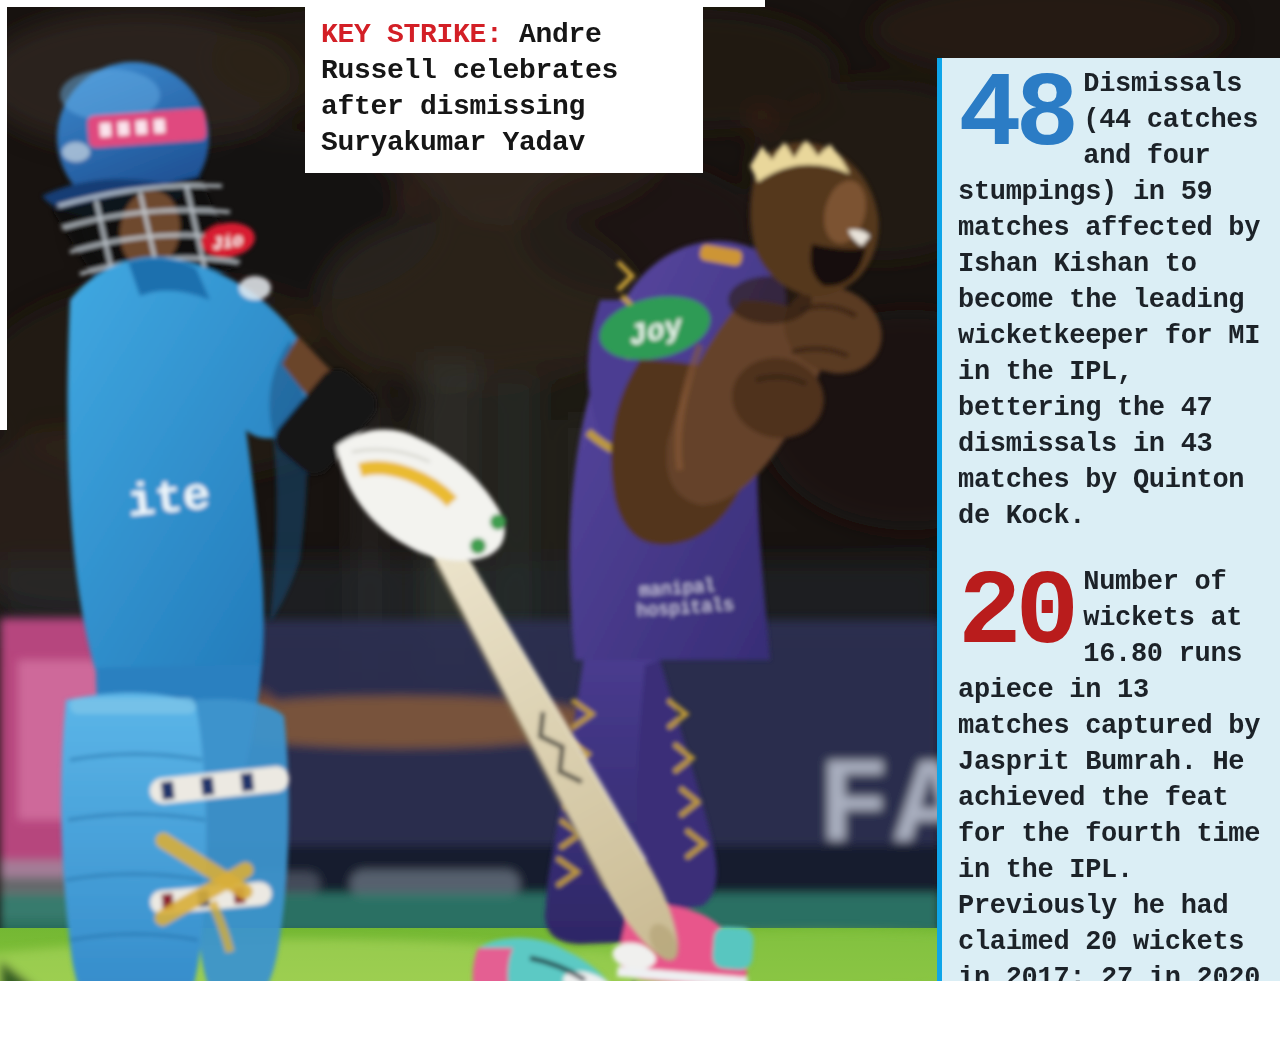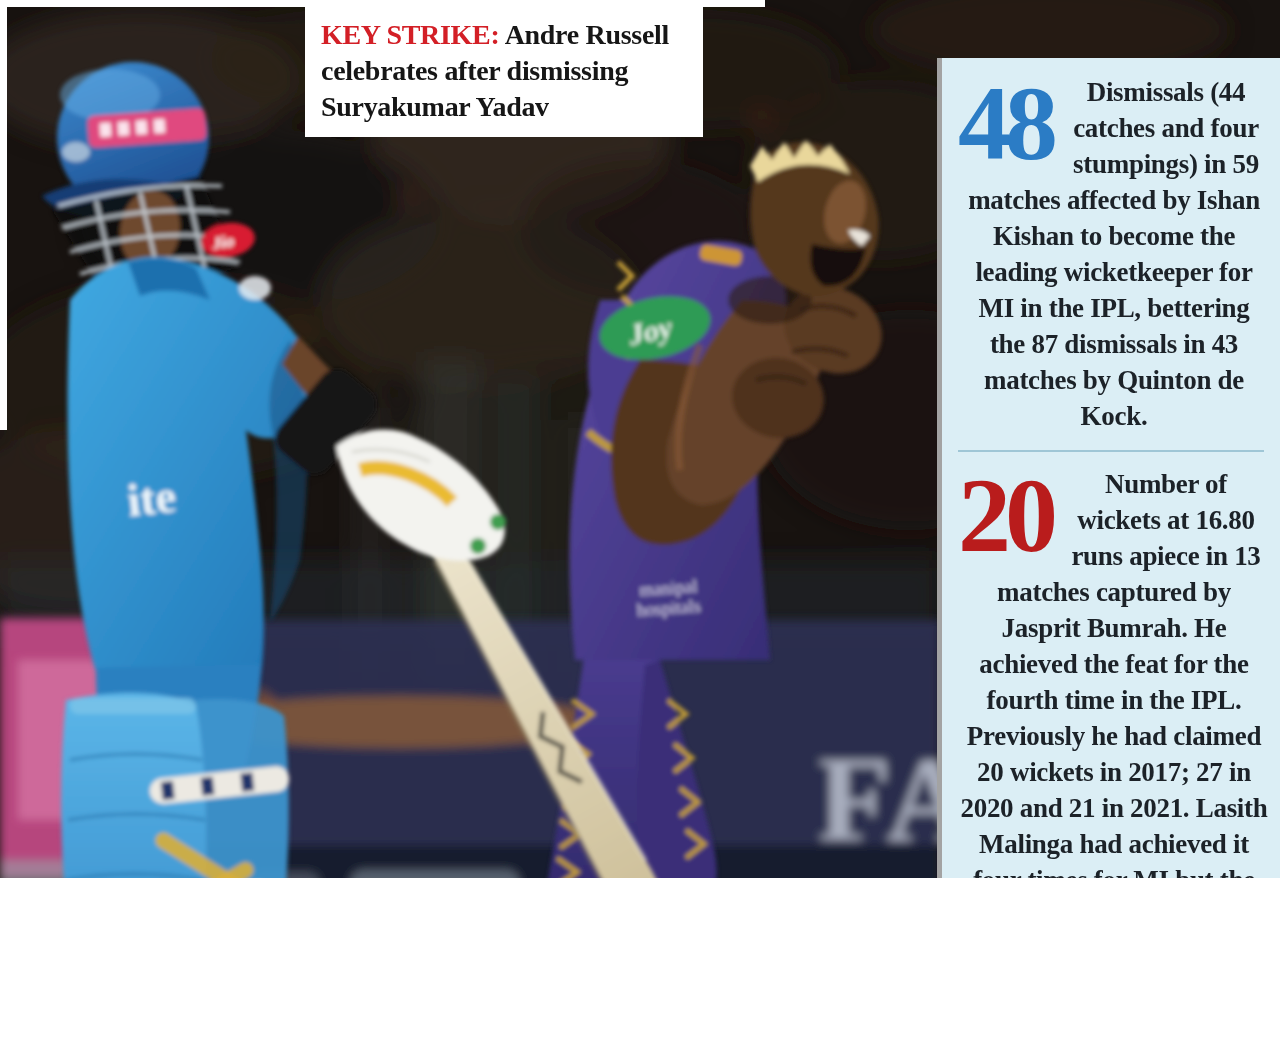--- a/index.html
+++ b/index.html
@@ -1,32 +1,32 @@
 <!DOCTYPE html>
 <html><head>
 <meta charset="utf-8">
 <style>
   html,body{margin:0;padding:0;background:#ffffff;}
-  .stage{position:relative;width:1280px;height:878px;overflow:hidden;background:#181310;
-         font-family:Liberation Serif, serif;}
+  .stage{position:relative;width:1280px;height:981px;overflow:hidden;background:#181310;
+         font-family:Liberation Mono, monospace;}
   .photo-svg{position:absolute;left:0;top:0;width:1280px;height:1062px;display:block;}
   .border-strip{position:absolute;background:#ffffff;}
   .border-top{left:0;top:0;width:765px;height:7px;}
   .border-left{left:0;top:0;width:7px;height:430px;}
 
   
   .caption{position:absolute;left:305px;top:7px;width:398px;box-sizing:border-box;
            background:#ffffff;padding:10px 14px 12px 16px;
            font-size:28px;line-height:36px;font-weight:700;color:#161616;letter-spacing:-0.3px;}
   .caption .lead{color:#d31f26;}
 
   
   .panel{position:absolute;left:937px;top:58px;width:343px;height:986px;box-sizing:border-box;
-         background:#dbeef5;border-left:5px solid #a3a3a3;
-         padding:16px 10px 12px 16px;display:flex;flex-direction:column;text-align:center;}
+         background:#dbeef5;border-left:5px solid #0ea5e9;
+         padding:8px 10px 12px 16px;display:flex;flex-direction:column;}
   .stat{color:#1c2228;font-weight:700;font-size:27px;line-height:36px;letter-spacing:-0.3px;}
   .stat::after{content:"";display:block;clear:both;}
   .stat-num{float:left;font-weight:700;font-size:106px;line-height:96px;
             letter-spacing:-6px;padding:2px 10px 0 0;}
   .divider{height:2px;background:#9fc6d6;margin:16px 6px 14px 0;}
 </style>
 </head>
 <body>
 
 <div class="stage">
@@ -294,21 +294,21 @@
 
   <div class="border-strip border-top"></div>
   <div class="border-strip border-left"></div>
 
   <div class="caption">
     <span class="lead">KEY STRIKE:</span><span> Andre Russell celebrates after dismissing Suryakumar Yadav</span>
   </div>
 
   <div class="panel">
     <div class="stat">
-      <span class="stat-num" style="color: rgb(43, 124, 197);">48</span><span>Dismissals (44 catches and four stumpings) in 59 matches affected by Ishan Kishan to become the leading wicketkeeper for MI in the IPL, bettering the 87 dismissals in 43 matches by Quinton de Kock.</span>
+      <span class="stat-num" style="color: rgb(43, 124, 197);">48</span><span>Dismissals (44 catches and four stumpings) in 59 matches affected by Ishan Kishan to become the leading wicketkeeper for MI in the IPL, bettering the 47 dismissals in 43 matches by Quinton de Kock.</span>
     </div>
     <div class="divider"></div>
     <div class="stat">
       <span class="stat-num" style="color: #b91c1c;">20</span><span>Number of wickets at 16.80 runs apiece in 13 matches captured by Jasprit Bumrah. He achieved the feat for the fourth time in the IPL. Previously he had claimed 20 wickets in 2017; 27 in 2020 and 21 in 2021. Lasith Malinga had achieved it four times for MI but the record is held by Yuzvendra Chahal (5 times).</span>
     </div>
 
   </div>
 
 </div>
 

